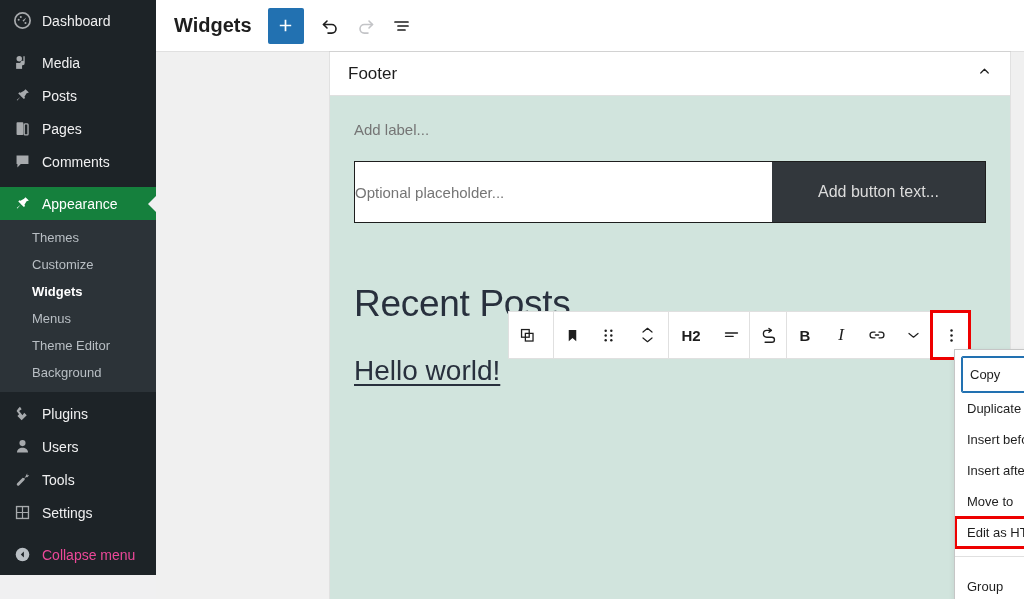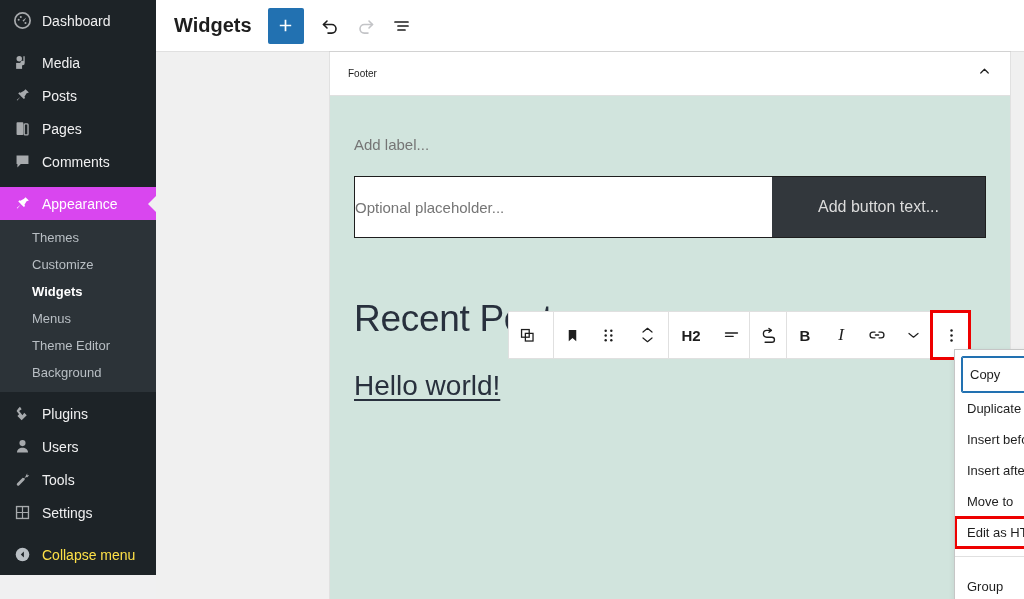--- a/index.html
+++ b/index.html
@@ -24,36 +24,36 @@
     height: 33px; padding-left: 11px;
     font-size: 14px; color: #f0f0f1;
     cursor: pointer;
   }
   .menu-item .mi-icon {
     width: 22px; height: 20px; margin-right: 9px;
     display: flex; align-items: center; justify-content: center;
     color: #a7aaad;
   }
   .menu-item .mi-icon svg { display:block; }
-  .menu-item.active { background: #d946ef; color: #fff; }
+  .menu-item.active { background: #15803d; color: #fff; }
   .menu-item.active .mi-icon { color: #fff; }
   .menu-item.active::after {
     content: ""; position: absolute; right: 0; top: 50%;
     transform: translateY(-50%);
     border-style: solid; border-width: 8px 8px 8px 0;
     border-color: transparent #f0f0f1 transparent transparent;
   }
   .menu-gap { height: 9px; }
   .submenu { background: #2c3338; padding: 4px 0 6px 0; }
   .sub-item {
     display: block; padding: 6px 0 6px 32px;
     font-size: 13px; color: #b9bfc4; cursor: pointer;
   }
   .sub-item.current { color: #fff; font-weight: bold; }
-  .collapse-item { color: #fde047; }
+  .collapse-item { color: #ec4899; }
   .collapse-item .mi-icon { color: #b9bfc4; }
 
   
   .main { position: absolute; left: 156px; top: 0; width: 868px; height: 599px; background: #f0f0f0; }
 
   .topbar {
     position: absolute; left: 0; top: 0; width: 868px; height: 52px;
     background: #fff; border-bottom: 1px solid #e0e0e0;
     display: flex; align-items: center; padding-left: 18px; gap: 0;
   }
@@ -72,24 +72,24 @@
   .widget-panel {
     position: absolute; left: 174px; top: 0; width: 680px; height: 547px;
     background: #d1e4dd;
     box-shadow: 0 0 0 1px rgba(0,0,0,0.06);
   }
   .panel-head {
     height: 44px; background: #fff; border-bottom: 1px solid #e0e0e0;
     display: flex; align-items: center; justify-content: space-between;
     padding: 0 18px;
   }
-  .panel-head .ph-title { font-size: 10px; color: #1e1e1e; }
+  .panel-head .ph-title { font-size: 17px; color: #1e1e1e; }
   .panel-body { position: relative; padding: 0 24px; }
 
-  .add-label { font-size: 15px; color: #757575; padding-top: 40px; }
+  .add-label { font-size: 15px; color: #757575; padding-top: 25px; }
 
   .search-block { display: flex; margin-top: 23px; height: 62px; border: 1px solid #1e1e1e; }
   .search-input {
     flex: 1; background: #fff; display: flex; align-items: center;
     font-size: 15px; color: #757575;
   }
   .search-button {
     width: 213px; background: #32373c; color: #dcdcdc;
     display: flex; align-items: center; justify-content: center; font-size: 16px;
   }

